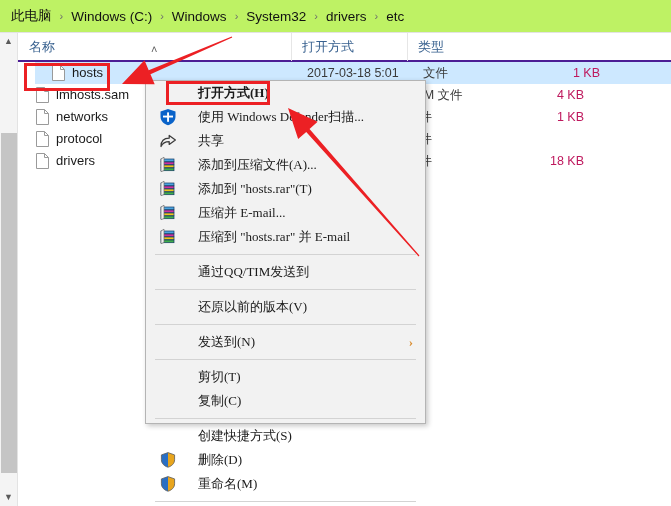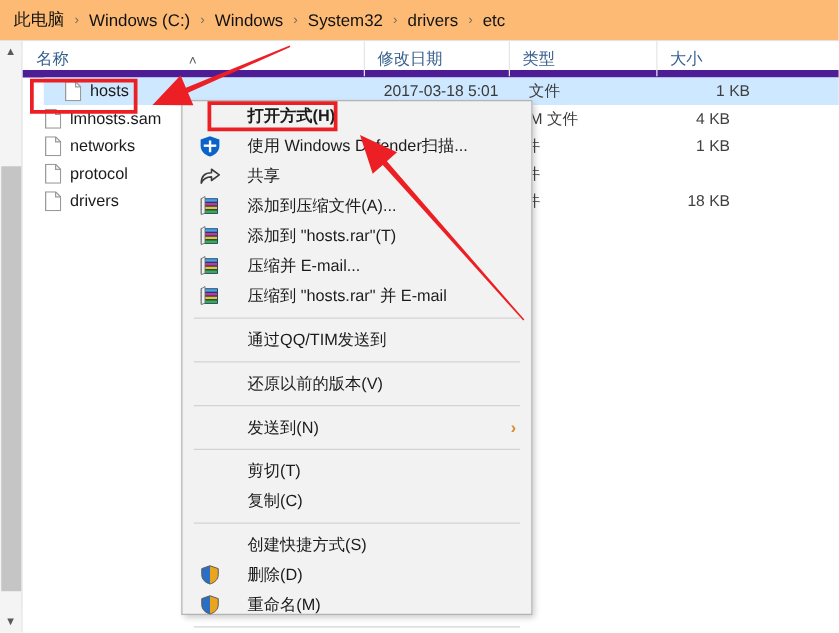--- a/index.html
+++ b/index.html
@@ -7,33 +7,33 @@
     width: 671px; height: 506px;
     font-family: "Liberation Sans", "DejaVu Sans", sans-serif;
     background: #ffffff; overflow: hidden;
   }
   #app { position: relative; width: 671px; height: 506px; background: #ffffff; }
 
   
   .breadcrumb {
     position: absolute; left: 0; top: 0; width: 671px; height: 33px;
     display: flex; align-items: center; padding-left: 8px;
-    background: #fdba74; border-bottom: 1px solid #e3e3e3;
+    background: #bef264; border-bottom: 1px solid #e3e3e3;
     font-size: 13.5px; color: #1a1a1a; white-space: nowrap;
   }
   .crumb { padding: 0 3px; color: #111; }
   .crumb-sep {
     color: #6d6d6d; font-size: 11px; padding: 0 5px;
     position: relative; top: 0px;
   }
 
   
   .colhead {
     position: absolute; left: 0; top: 33px; width: 671px; height: 29px;
-    background: #ffffff; border-bottom: 6px solid #4c1d95;
+    background: #ffffff; border-bottom: 2px solid #4c1d95;
   }
   .colhead .cell {
     position: absolute; top: 0; height: 28px; line-height: 28px;
     font-size: 13px; color: #38618f;
     border-left: 1px solid #e6e6e6; padding-left: 10px;
   }
   .colhead .cell.first { border-left: none; }
   .sort-caret {
     position: absolute; left: 132px; top: 2px;
     font-size: 11px; color: #5b5b5b;
@@ -73,28 +73,29 @@
   .fdate {
     position: absolute; left: 272px; top: 0; height: 22px; line-height: 22px;
     font-size: 12.5px; color: #3a3a3a;
   }
   .ftype {
     position: absolute; left: 388px; top: 0; height: 22px; line-height: 22px;
     font-size: 12.5px; color: #3a3a3a;
   }
   .fsize {
     position: absolute; left: 470px; width: 95px; top: 0; height: 22px;
-    line-height: 22px; font-size: 12.5px; color: #404040; text-align: right;
+    line-height: 22px; font-size: 12.5px; color: #be185d; text-align: right;
   }
 
   
   .ctxmenu {
-    position: absolute; left: 145px; top: 80px; width: 281px; height: 412px;
+    position: absolute; left: 145px; top: 80px; width: 281px; height: 344px;
     background: #f2f2f2; border: 1px solid #b4b4b4;
     box-shadow: 2px 2px 5px rgba(0,0,0,0.22);
+    font-family: Liberation Serif, serif;
   }
   .mitem {
     position: relative; height: 24px; line-height: 24px;
     font-size: 13px; color: #1b1b1b; padding-left: 52px; white-space: nowrap;
   }
   .mitem.bold { font-weight: bold; }
   .mitem .micon {
     position: absolute; left: 13px; top: 3px; width: 18px; height: 18px;
   }
   .msep { height: 1px; background: #d3d3d3; margin: 5px 9px 5px 9px; }
@@ -137,23 +138,22 @@
       <span class="crumb-sep">›</span>
       <span class="crumb">System32</span>
       <span class="crumb-sep">›</span>
       <span class="crumb">drivers</span>
       <span class="crumb-sep">›</span>
       <span class="crumb">etc</span>
     </div>
 
   <div class="colhead" id="colhead">
       <div class="cell first" style="left: 19px; width: 272px;"><span>名称</span><span class="sort-caret">˄</span></div>
-      <div class="cell" style="left: 291px; width: 116px;"><span>修改日期</span></div>
+      <div class="cell" style="left: 291px; width: 116px;"><span>打开方式</span></div>
       <div class="cell" style="left: 407px; width: 118px;"><span>类型</span></div>
-      <div class="cell" style="left: 525px; width: 116px;"><span>大小</span></div>
     </div>
 
   <div class="scrollbar">
     <div class="sb-arrow up">▲</div>
     <div class="sb-thumb"></div>
     <div class="sb-arrow down">▼</div>
   </div>
 
   <div class="filelist" id="filelist">
       <div class="frow selected">

